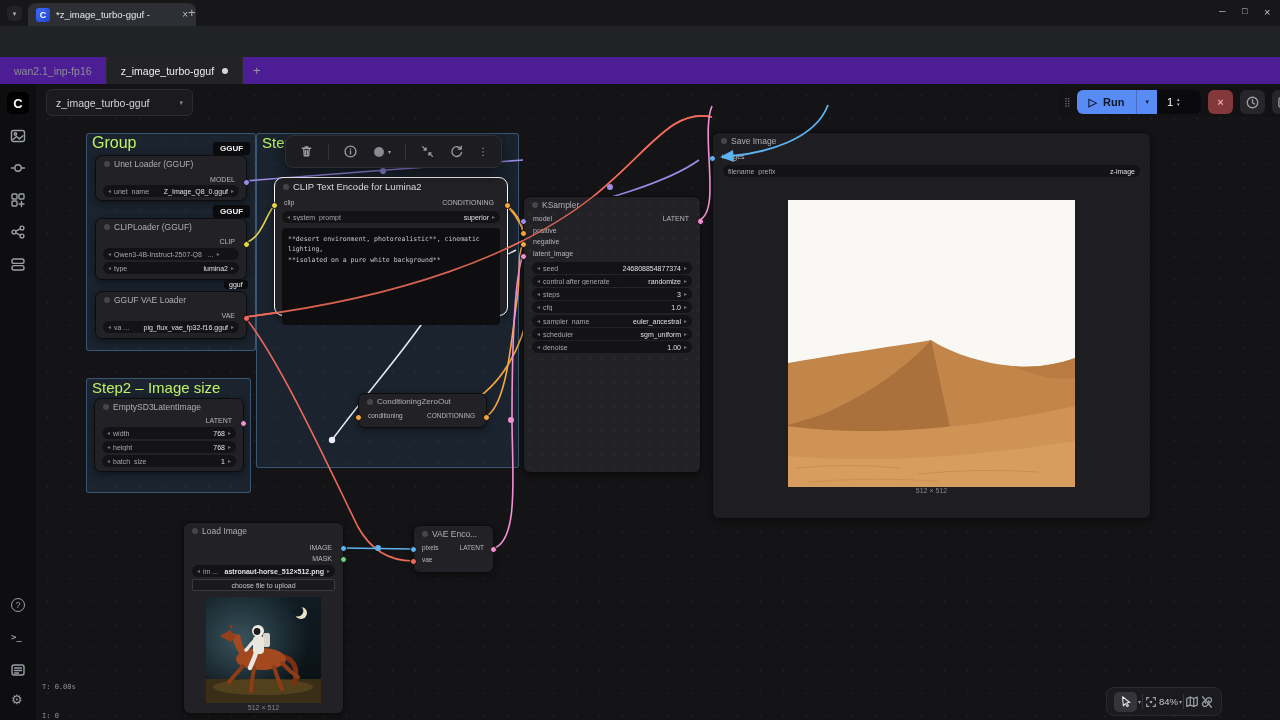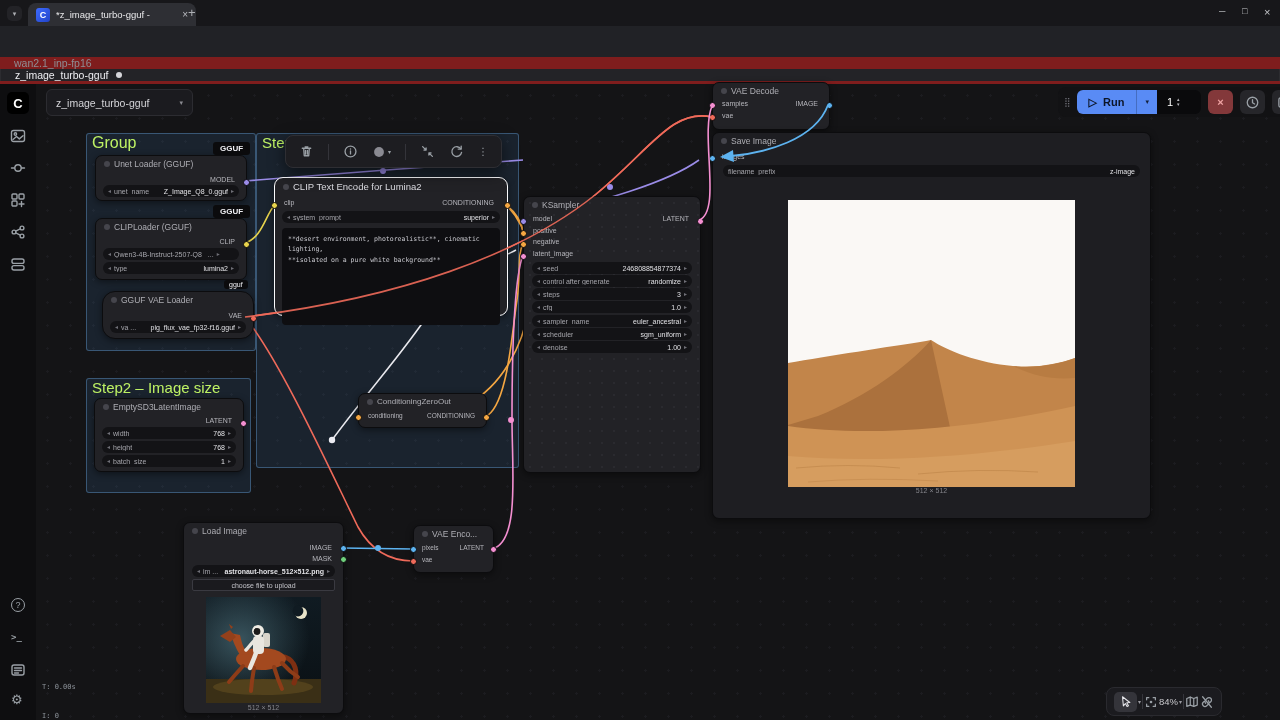--- a/index.html
+++ b/index.html
@@ -18,21 +18,21 @@
   #newtab{position:absolute;left:188px;top:6px;color:#aeb0b5;font-size:13px;line-height:13px;}
   .winctl{position:absolute;top:6px;color:#c6c8cc;font-size:9px;}
   #btoolbar{position:absolute;left:0;top:26px;width:1280px;height:31px;background:#212226;border-bottom:1px solid #0a0a0b;}
   .navic{position:absolute;top:34px;font-size:12px;color:#c6c8cc;line-height:14px;}
   #urlpill{position:absolute;left:104px;top:31px;width:1084px;height:21px;border-radius:12px;background:#2c2d31;display:flex;align-items:center;padding:0 12px;gap:8px;}
   #urlpill .i{color:#bfc1c5;font-size:10px;}
   #urlpill .u{color:#e6e7e9;font-size:10.5px;flex:1;}
   #urlpill .s{color:#bfc1c5;font-size:11px;}
 
   
-  #tabrow{position:absolute;left:0;top:57px;width:1280px;height:27px;background:#7f1d1d;border-bottom:1px solid #232327;display:flex;align-items:stretch;flex-direction:column;}
+  #tabrow{position:absolute;left:0;top:57px;width:1280px;height:27px;background:#4c1d95;border-bottom:1px solid #232327;display:flex;align-items:stretch;}
   #wtab1{display:flex;align-items:center;padding:0 14px;font-size:10.5px;color:#8e8e94;}
   #wtab2{display:flex;align-items:center;gap:8px;padding:0 14px;font-size:10.5px;color:#ededf1;background:#232327;border-left:1px solid #2c2c30;border-right:1px solid #2c2c30;}
   #wtab2 .dot{width:6px;height:6px;border-radius:50%;background:#d6d6da;}
   #wplus{display:flex;align-items:center;padding:0 10px;color:#9a9aa0;font-size:13px;}
 
   
   #sidebar{position:absolute;left:0;top:84px;width:36px;height:636px;background:#0e0e10;border-right:1px solid #1e1e22;}
   .sbi{position:absolute;left:10px;width:16px;height:16px;}
   #logo{position:absolute;left:7px;top:8px;width:22px;height:22px;background:#000;border-radius:5px;color:#fff;font-weight:bold;font-size:13px;display:flex;align-items:center;justify-content:center;}
   .qicon{box-sizing:border-box;border:1.3px solid #9aa0a6;border-radius:50%;color:#9aa0a6;font-size:9px;display:flex;align-items:center;justify-content:center;}
@@ -271,21 +271,21 @@
       <span class="wa">▸</span>
     </div>
     <div class="widget" style="top:43px;">
       <span class="wa">◂</span>
       <span class="wl">type</span>
       <span class="wv">lumina2</span>
       <span class="wa">▸</span>
     </div>
   </div>
 
-  <div class="node" style="left:102px;top:291px;width:150px;height:46px;border-radius:13px;">
+  <div class="node" style="left:95px;top:291px;width:150px;height:46px;">
     <div class="ntitle">
         <span class="cdot"></span>
         <span>GGUF VAE Loader</span>
       </div>
     <span class="pl" style="right:11px;top:20px;">VAE</span>
     <span class="pd" style="right:-4px;top:23px;background:#ef6a5a;"></span>
     <div class="widget" style="top:29px;">
       <span class="wa">◂</span>
       <span class="wl">va ...</span>
       <span class="wv">pig_flux_vae_fp32-f16.gguf</span>
@@ -438,32 +438,20 @@
     <div class="ntitle" style="font-size:8px;">
         <span class="cdot"></span>
         <span>ConditioningZeroOut</span>
       </div>
     <span class="pd" style="left:-4px;top:20px;background:#f5a742;"></span>
     <span class="pl" style="left:9px;top:18px;font-size:6.5px;">conditioning</span>
     <span class="pl" style="right:11px;top:18px;font-size:6.5px;">CONDITIONING</span>
     <span class="pd" style="right:-4px;top:20px;background:#f5a742;"></span>
   </div>
 
-  <div class="node" style="left:712px;top:82px;width:116px;height:46px;">
-    <div class="ntitle">
-        <span class="cdot"></span>
-        <span>VAE Decode</span>
-      </div>
-    <span class="pd" style="left:-4px;top:19px;background:#f48fd1;"></span>
-    <span class="pl" style="left:9px;top:17px;">samples</span>
-    <span class="pd" style="left:-4px;top:31px;background:#ef6a5a;"></span>
-    <span class="pl" style="left:9px;top:29px;">vae</span>
-    <span class="pl" style="right:11px;top:17px;">IMAGE</span>
-    <span class="pd" style="right:-4px;top:19px;background:#5db3f0;"></span>
-  </div>
 
   <div class="node" style="left:712px;top:132px;width:437px;height:385px;background:#1e1e22;">
     <div class="ntitle">
         <span class="cdot"></span>
         <span>Save Image</span>
       </div>
     <span class="pd" style="left:-4px;top:22px;background:#5db3f0;"></span>
     <span class="pl" style="left:9px;top:20px;">images</span>
     <div class="widget" style="top:32px;left:10px;right:10px;">
       <span class="wl">filename_prefix</span>

